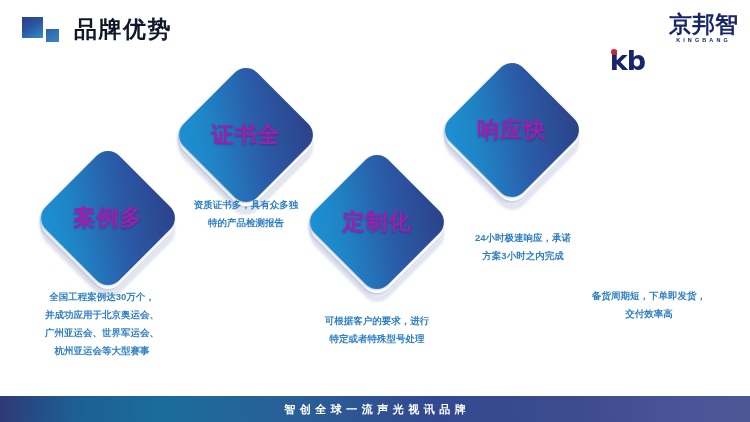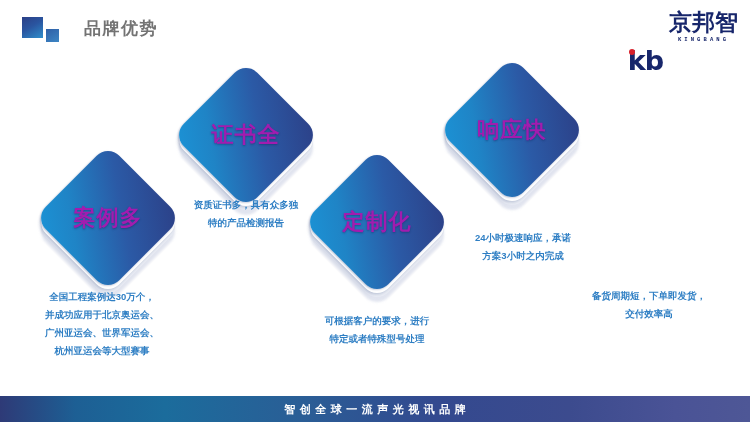--- a/index.html
+++ b/index.html
@@ -33,27 +33,26 @@
   }
   .sq-small {
     position: absolute;
     left: 46px; top: 29px;
     width: 13px; height: 13px;
     background: linear-gradient(150deg, #2f5fa6 0%, #3d86c4 100%);
   }
   .page-title {
     position: absolute;
     left: 74px; top: 13px;
-    font-size: 17px;
-    font-weight: bold;
-    color: #737373;
+    font-size: 23px;
+    font-weight: bold;
+    color: #0f172a;
     letter-spacing: 1.5px;
     line-height: 32px;
     white-space: nowrap;
-    margin-left: 10px;
   }
 
   
   .logo {
     position: absolute;
     right: 12px; top: 12px;
     height: 34px;
     display: flex;
     align-items: flex-start;
     white-space: nowrap;
@@ -69,25 +68,24 @@
     margin-top: 35px;
   }
   .logo-dot {
     position: absolute;
     left: 1px; top: 2px;
     width: 6px; height: 6px;
     border-radius: 50%;
     background: #d8212b;
   }
   .logo-cn-wrap {
-    margin-left: 6px;
+    margin-left: 24px;
     display: flex;
     flex-direction: column;
     align-items: stretch;
-    font-family: Liberation Mono, monospace;
   }
   .logo-cn {
     font-size: 23px;
     font-weight: bold;
     color: #17266b;
     line-height: 25px;
     letter-spacing: 0px;
   }
   .logo-en {
     font-size: 5.5px;

